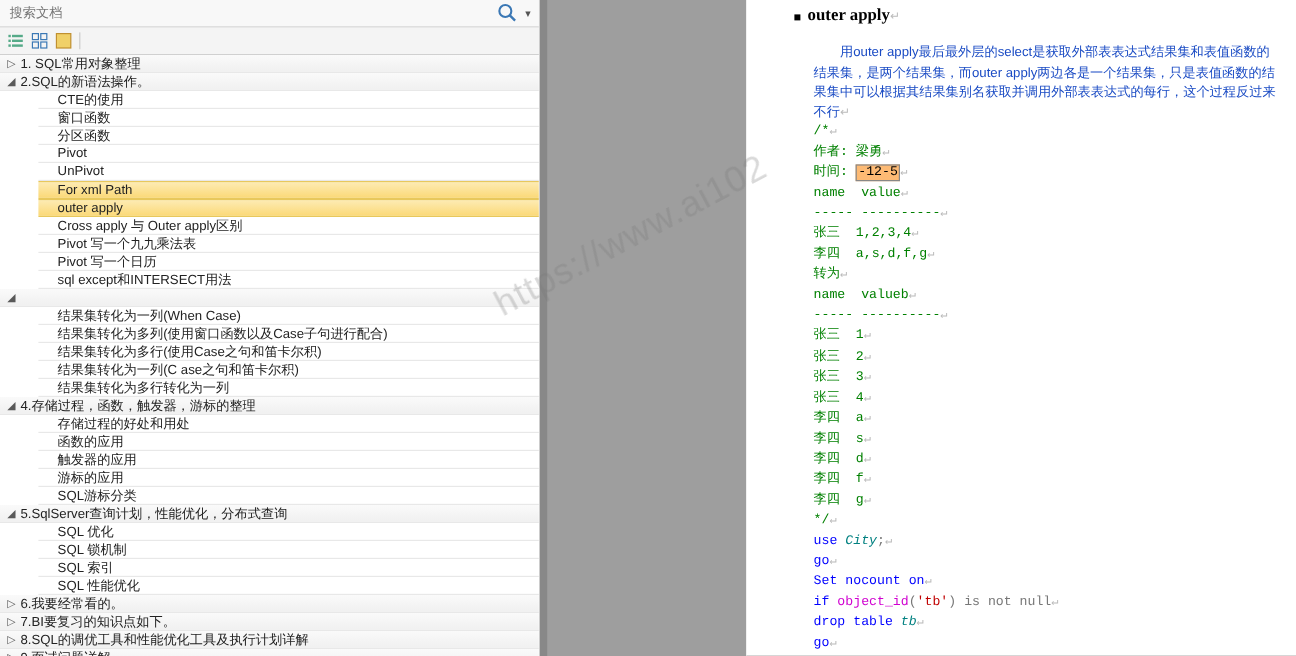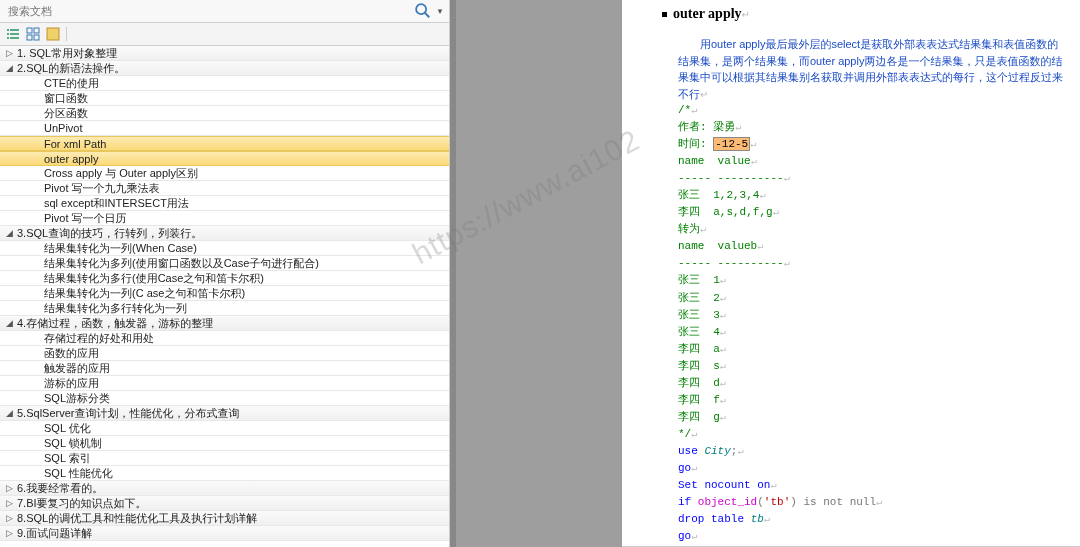--- a/index.html
+++ b/index.html
@@ -12,21 +12,21 @@
 .toolbar { display: flex; align-items: center; padding: 3px 4px; border-bottom: 1px solid #d0d0d0; background: #f4f4f4; gap: 2px; }
 .tool-btn { width: 18px; height: 16px; border: 1px solid transparent; display: flex; align-items: center; justify-content: center; cursor: pointer; }
 .tool-btn svg { width: 14px; height: 14px; }
 .tool-sep { width: 1px; height: 14px; background: #ccc; margin: 0 2px; }
 .tree { flex: 1; overflow-y: auto; background: #fff; position: relative; }
 .tree::-webkit-scrollbar { width: 16px; }
 .tree::-webkit-scrollbar-track { background: #f0f0f0; border-left: 1px solid #ddd; }
 .tree::-webkit-scrollbar-thumb { background: #c8c8c8; border: 1px solid #aaa; }
 .tree-item { display: flex; align-items: center; height: 15px; border-bottom: 1px solid #e8e8e8; cursor: pointer; white-space: nowrap; }
 .tree-item.level0 { padding-left: 4px; background: linear-gradient(#fafafa,#f0f0f0); }
-.tree-item.level1 { padding-left: 44px; }
+.tree-item.level1 { padding-left: 16px; margin-left: 32px; }
 .tree-item.selected { background: linear-gradient(#fdebb3, #fbd978); border-top: 1px solid #e8c85c; border-bottom: 1px solid #e8c85c; }
 .expander { width: 11px; height: 11px; display: inline-flex; align-items: center; justify-content: center; margin-right: 2px; color: #595959; font-size: 9px; }
 .tree-label { font-size: 11px; color: #222; }
 .middle-gap { width: 172px; background: #9e9e9e; height: 547px; position: relative; }
 .middle-gap::after { content:""; position:absolute; left:0; top:0; bottom:0; width:6px; background:#888; }
 .right-panel { flex: 1; height: 547px; background: #fff; padding: 6px 16px 6px 40px; overflow: hidden; position: relative; border-bottom:1px solid #ccc; }
 .doc-title-row { display: flex; align-items: center; margin-bottom: 14px; }
 .bullet-sq { width: 5px; height: 5px; background: #000; margin-right: 6px; }
 .doc-title { font-size: 14px; font-weight: bold; font-family: Georgia, "Times New Roman", serif; }
 .desc { color: #1a4bc4; font-size: 11px; line-height: 1.5; padding-left: 16px; text-indent: 2em; }
@@ -92,43 +92,45 @@
       <div class="tree-item level1">
         <span class="tree-label">CTE的使用</span>
       </div>
       <div class="tree-item level1">
         <span class="tree-label">窗口函数</span>
       </div>
       <div class="tree-item level1">
         <span class="tree-label">分区函数</span>
       </div>
       <div class="tree-item level1">
+        <span class="tree-label">Pivot</span>
+      </div>
+      <div class="tree-item level1">
         <span class="tree-label">UnPivot</span>
       </div>
       <div class="tree-item level1 selected">
         <span class="tree-label">For xml Path</span>
       </div>
       <div class="tree-item level1 selected">
         <span class="tree-label">outer apply</span>
       </div>
       <div class="tree-item level1">
         <span class="tree-label">Cross apply 与 Outer apply区别</span>
       </div>
       <div class="tree-item level1">
         <span class="tree-label">Pivot 写一个九九乘法表</span>
       </div>
       <div class="tree-item level1">
+        <span class="tree-label">Pivot 写一个日历</span>
+      </div>
+      <div class="tree-item level1">
         <span class="tree-label">sql except和INTERSECT用法</span>
       </div>
-      <div class="tree-item level1">
-        <span class="tree-label">Pivot 写一个日历</span>
-      </div>
-      <div class="tree-item level0">
-        <span class="expander">◢</span>
-        <span class="tree-label">3.SQL查询的技巧，行转列，列装行。</span>
+      <div class="tree-item level0">
+        <span class="expander">◢</span>
       </div>
       <div class="tree-item level1">
         <span class="tree-label">结果集转化为一列(When Case)</span>
       </div>
       <div class="tree-item level1">
         <span class="tree-label">结果集转化为多列(使用窗口函数以及Case子句进行配合)</span>
       </div>
       <div class="tree-item level1">
         <span class="tree-label">结果集转化为多行(使用Case之句和笛卡尔积)</span>
       </div>

